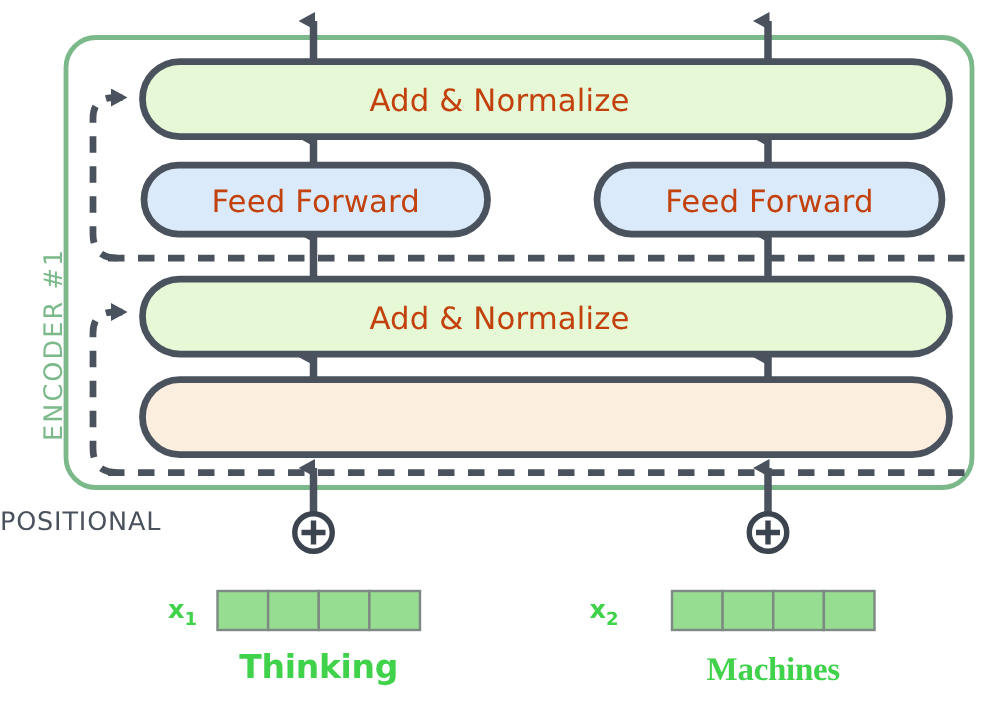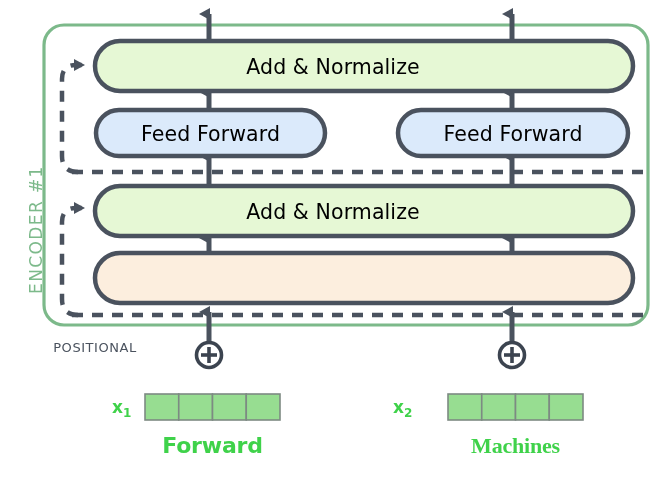--- a/index.html
+++ b/index.html
@@ -24,37 +24,37 @@
     width: 666px;
     height: 483px;
   }
   .lbl {
     position: absolute;
     white-space: nowrap;
     pointer-events: none;
   }
   .box-label {
     font-size: 20.5px;
-    color: #000000;
+    color: #c2410c;
     letter-spacing: 0.1px;
   }
   .encoder-label {
     font-size: 17px;
     color: #7cb98a;
     letter-spacing: 1.4px;
     transform-origin: 0 0;
     transform: rotate(-90deg);
     font-weight: 400;
   }
   .pe-label {
-    font-size: 13px;
+    font-size: 17px;
     color: #4a525e;
     letter-spacing: 0.55px;
     line-height: 14px;
-    text-align: center;
+    text-align: left;
     font-weight: 400;
   }
   .xlabel {
     font-size: 17px;
     color: #3fd24a;
     font-weight: bold;
   }
   .xlabel sub {
     font-size: 12px;
     font-weight: bold;
@@ -157,17 +157,17 @@
   </div>
 
   <div class="lbl xlabel" style="left:112px; top:397px;">
     <span>x</span><sub>1</sub>
   </div>
 
   <div class="lbl xlabel" style="left:393px; top:397px;">
     <span>x</span><sub>2</sub>
   </div>
 
-  <div class="lbl word" style="left:145px; top:433px; width:135px; text-align:center;">Forward</div>
+  <div class="lbl word" style="left:145px; top:433px; width:135px; text-align:center;">Thinking</div>
 
   <div class="lbl word" style="left:448px; top:433px; width:135px; text-align:center;font-family:Liberation Serif, serif;">Machines</div>
 
 </div>
 
 </body></html>

